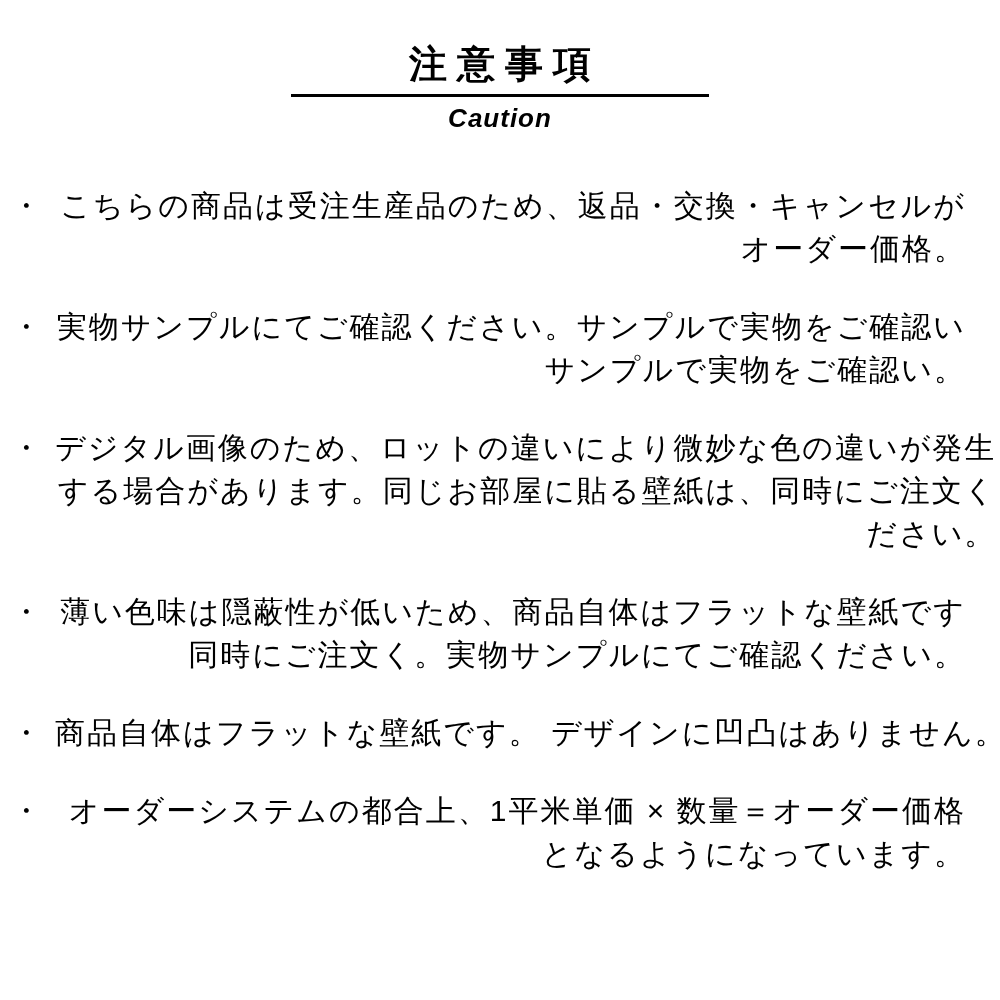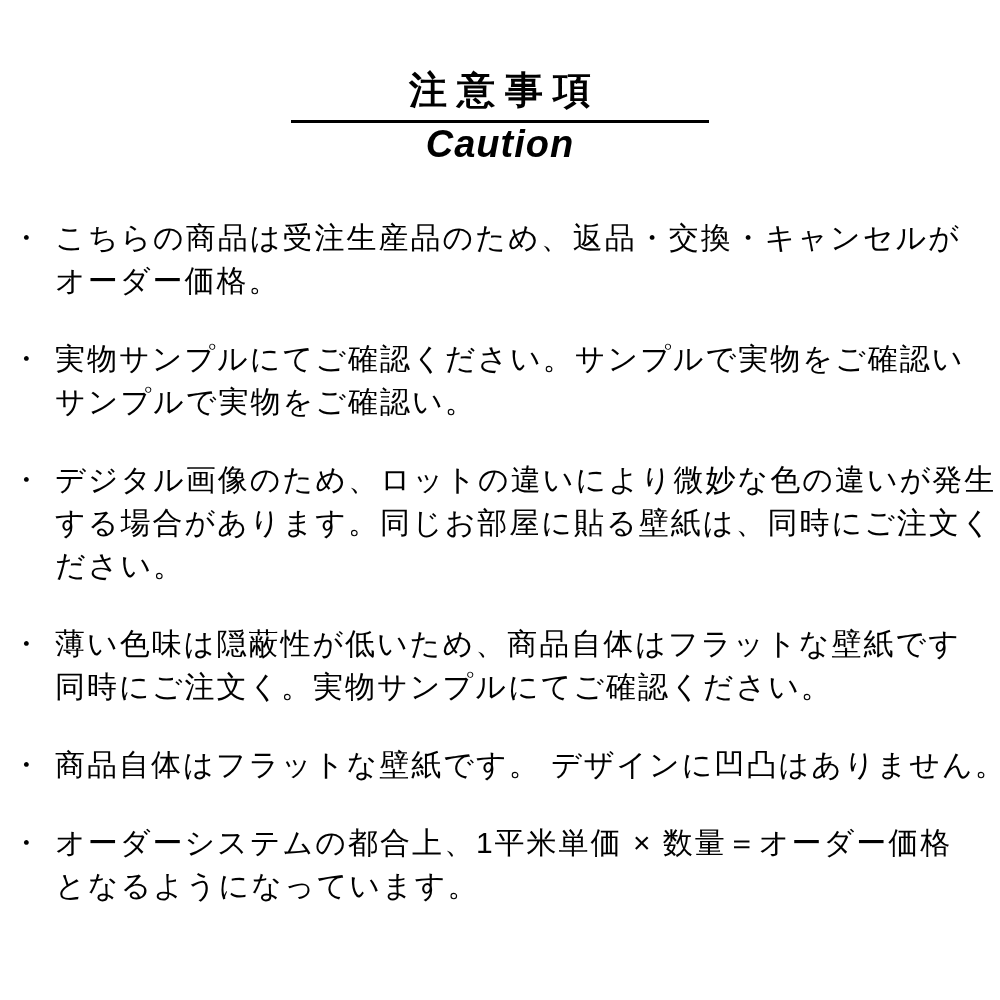--- a/index.html
+++ b/index.html
@@ -8,57 +8,58 @@
     height: 1000px;
     background: #ffffff;
     overflow: hidden;
   }
   body {
     font-family: "Liberation Sans", "DejaVu Sans", sans-serif;
     color: #000000;
   }
   .page { width: 1000px; height: 1000px; background: #ffffff; }
 
-  .header { padding-top: 70px; text-align: center; }
+  .header { padding-top: 44px; text-align: center; }
   .title {
     font-size: 38px;
     font-weight: 700;
     letter-spacing: 10px;
     text-indent: 10px;
     line-height: 1.1;
   }
   .divider {
     width: 418px;
     height: 3px;
     background: #000000;
     margin: 8px auto 0 auto;
   }
   .subtitle {
-    font-size: 38px;
+    margin-top: 6px;
+    font-size: 26px;
     font-style: italic;
     font-weight: 600;
     letter-spacing: 1px;
   }
 
   .content { margin: 50px 0 0 11px; width: 955px; }
   .item {
     display: flex;
     align-items: flex-start;
     margin-bottom: 35px;
     font-size: 30px;
     line-height: 43px;
     letter-spacing: 2px;
   }
   .marker {
     flex: 0 0 44px;
     font-size: 30px;
     line-height: 43px;
     letter-spacing: 0;
   }
-  .lines { flex: 1 1 auto; }
+  .lines { flex: 1 1 auto; text-align: right; }
   .line { white-space: nowrap; }
 </style>
 </head>
 <body>
 
 <div class="page">
 
   <header class="header">
     <h1 class="title">注意事項</h1>
     <div class="divider"></div>

